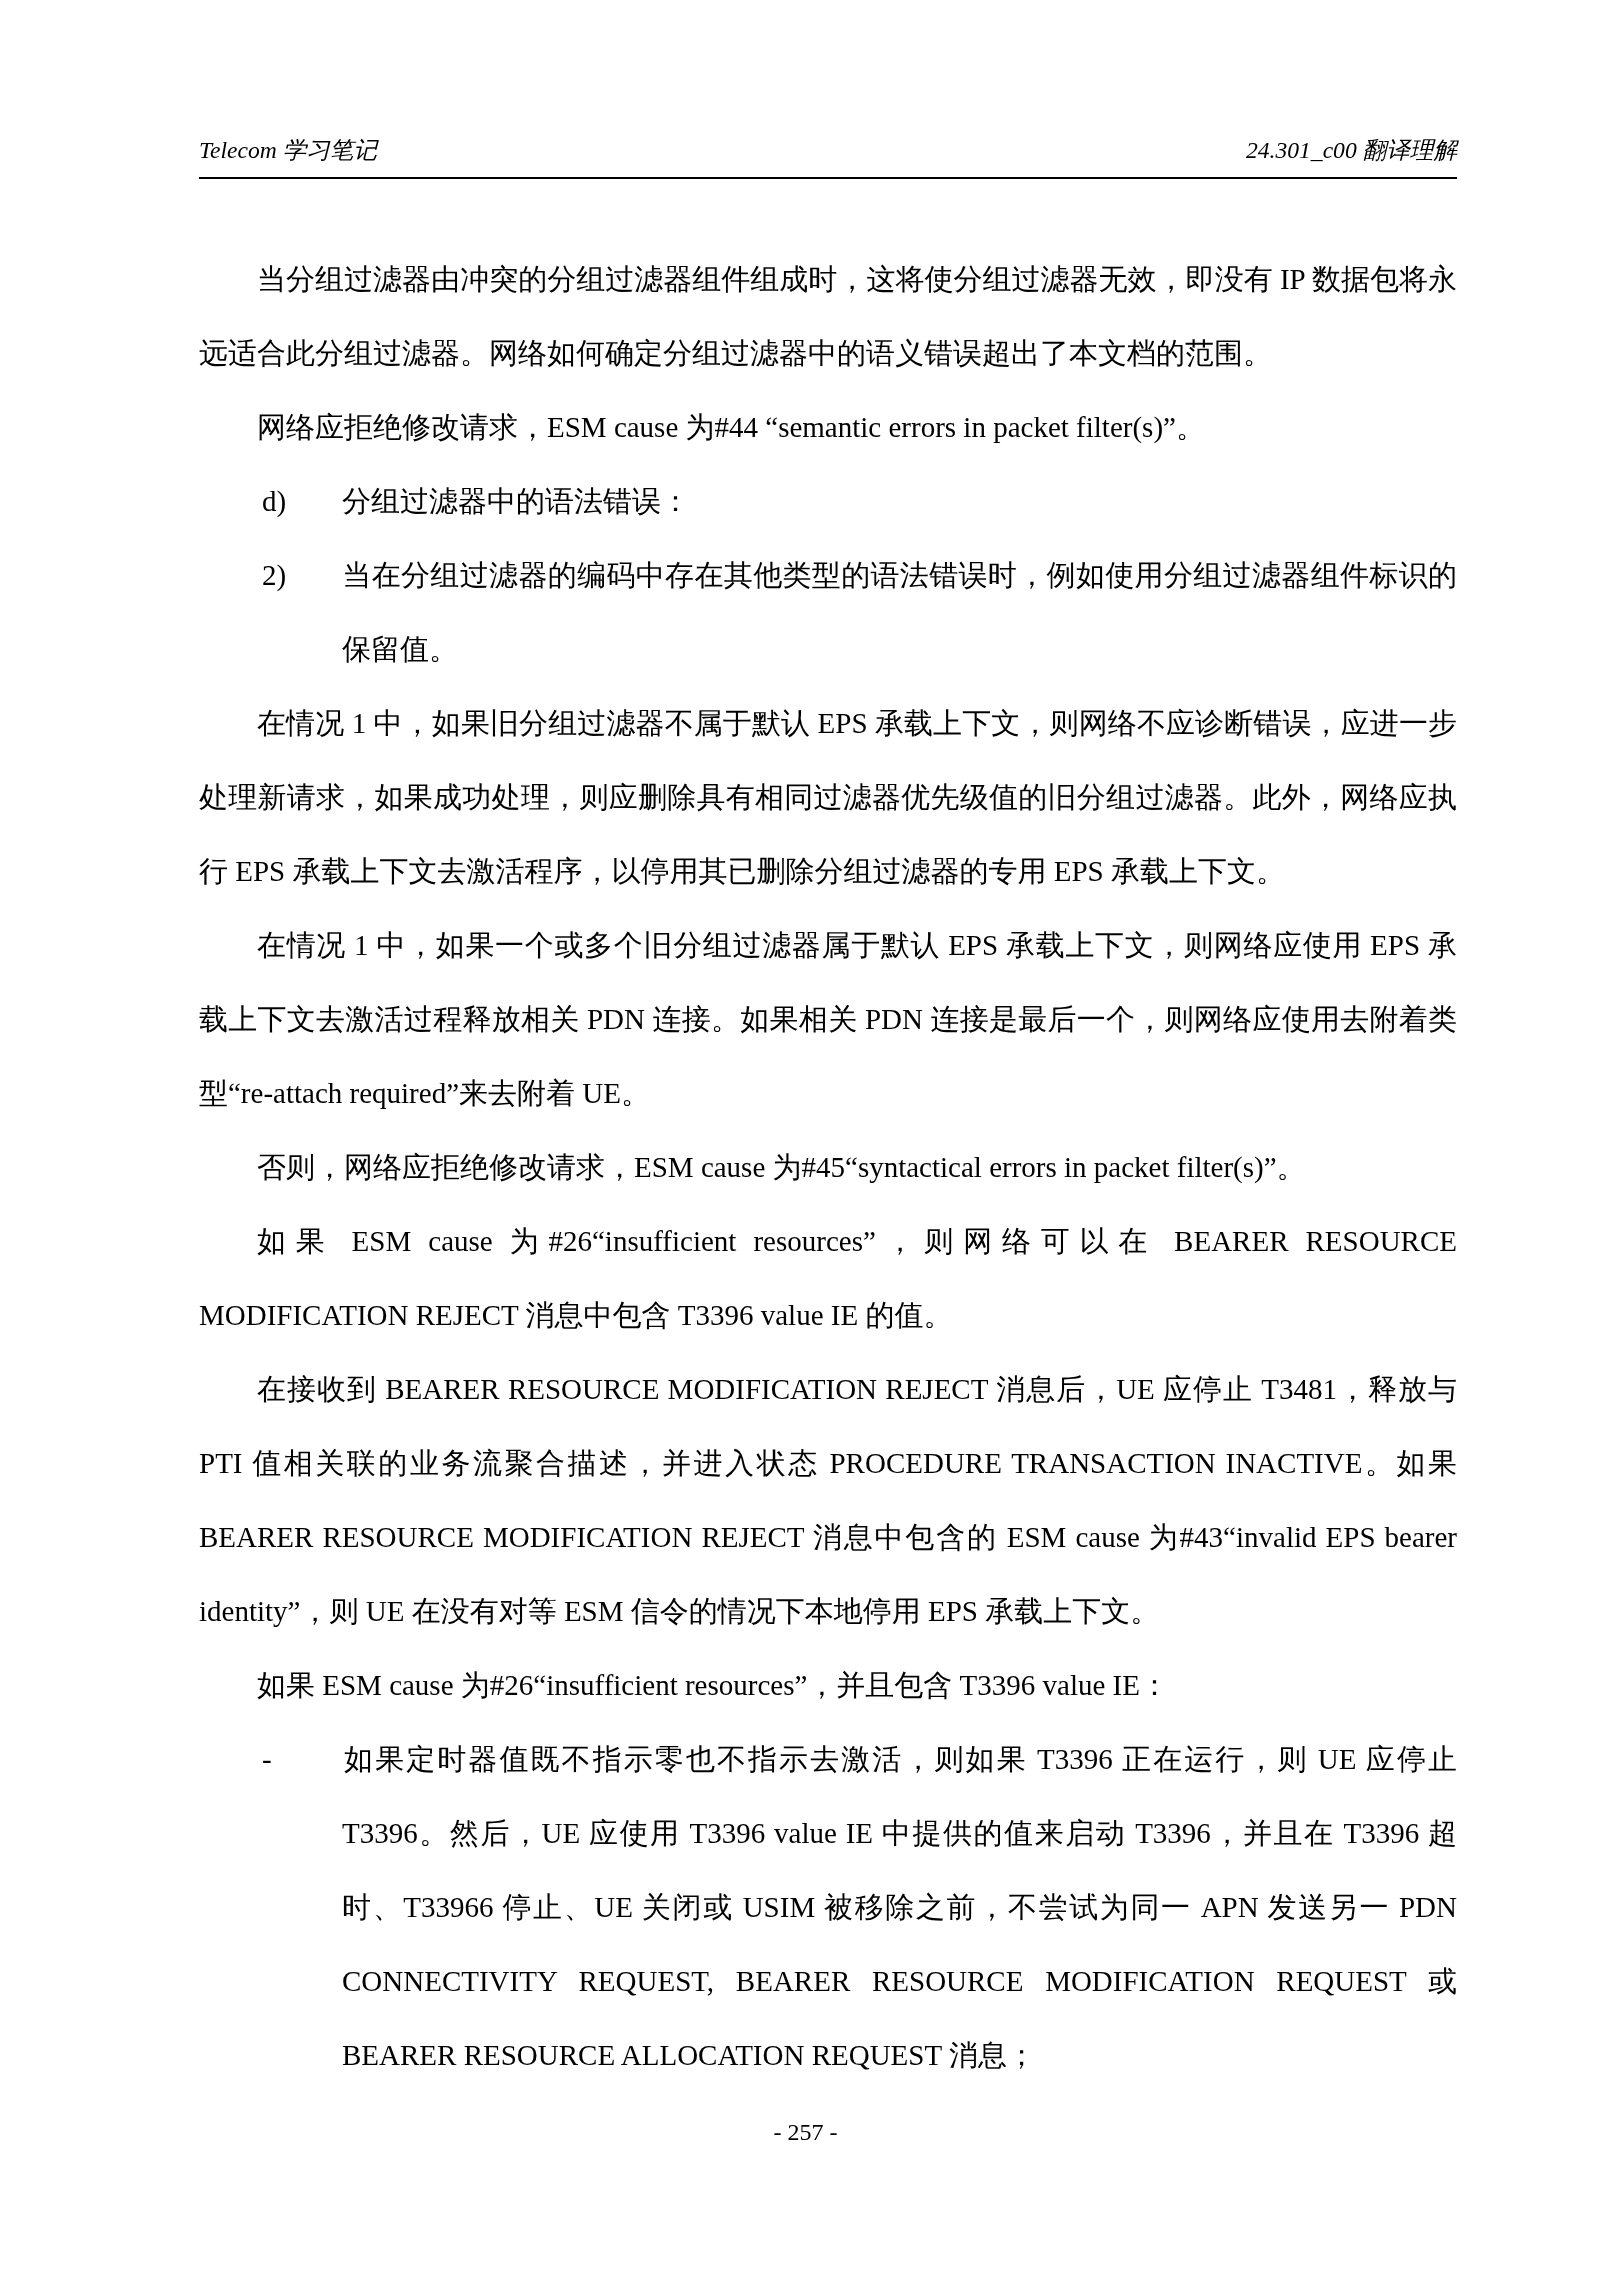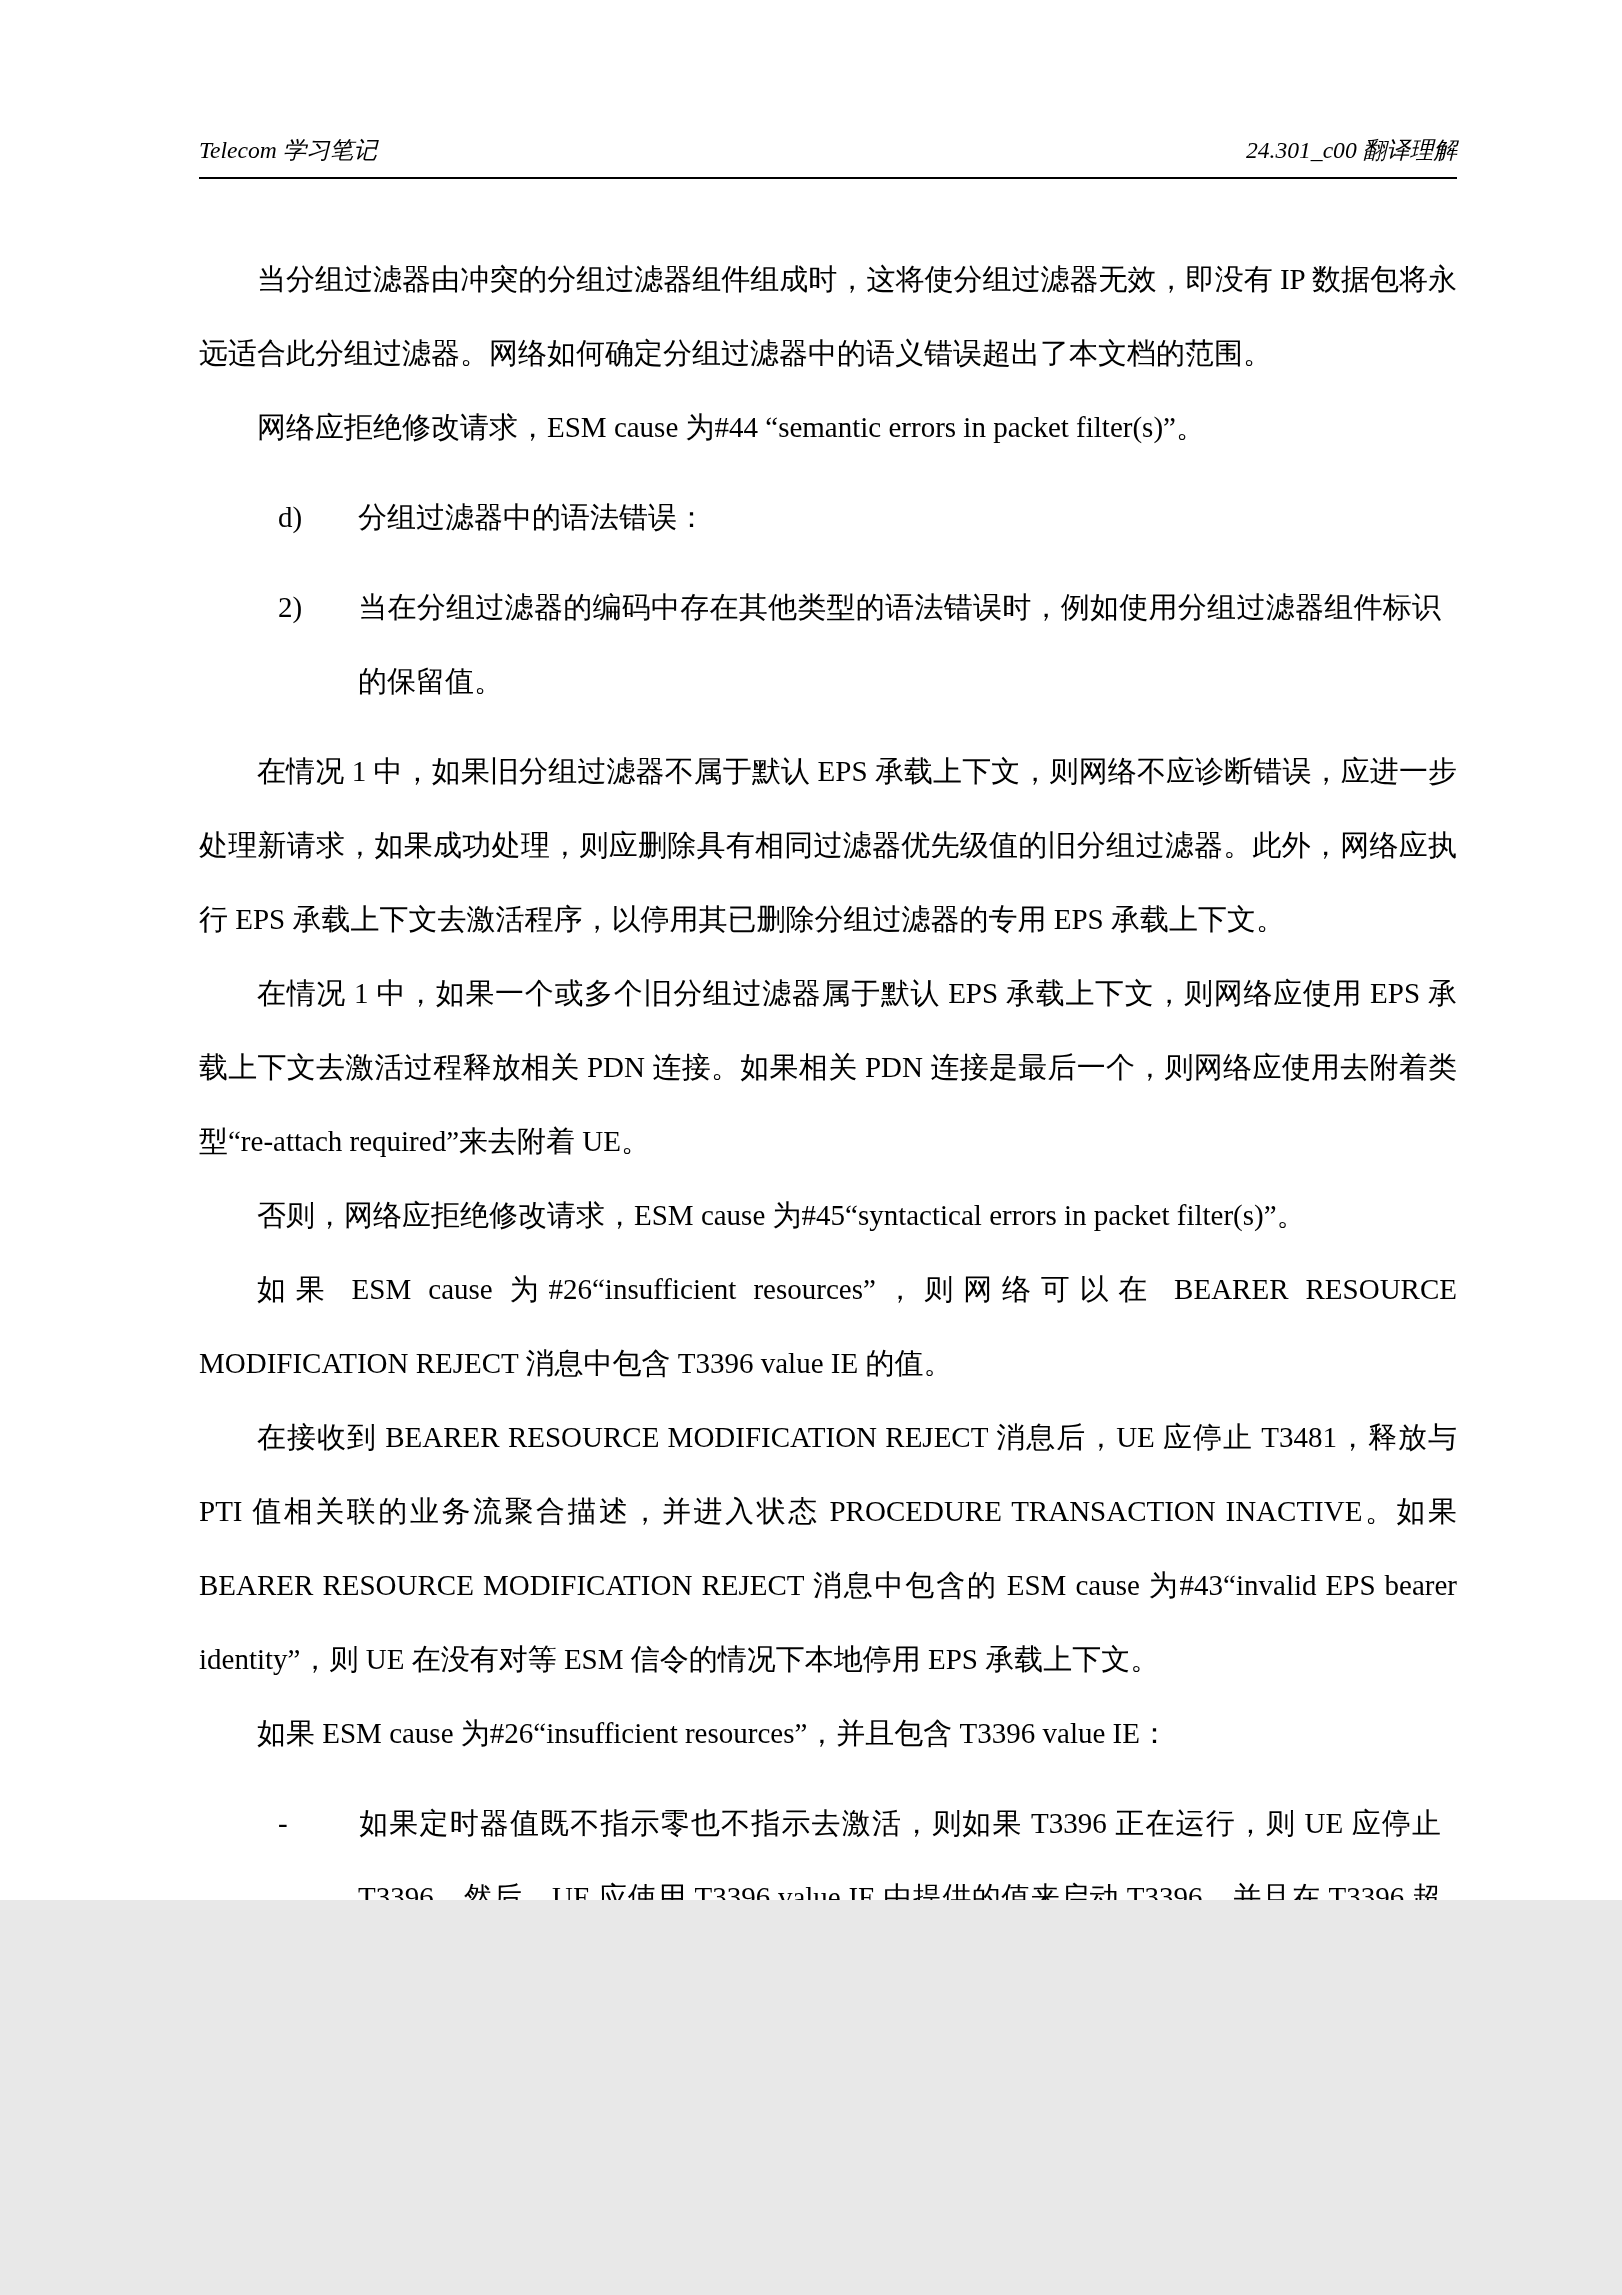--- a/index.html
+++ b/index.html
@@ -3,21 +3,21 @@
 <meta charset="utf-8">
 <style>
   html, body {
     margin: 0;
     padding: 0;
     background: #e8e8e8;
   }
   .page {
     position: relative;
     width: 1623px;
-    height: 1900px;
+    height: 2295px;
     margin: 0 auto;
     background: #ffffff;
     box-sizing: border-box;
     padding: 134px 166px 0 199px;
     font-family: "Liberation Serif", "DejaVu Serif", serif;
     color: #000000;
   }
   .header {
     display: flex;
     justify-content: space-between;
@@ -34,21 +34,21 @@
     margin-top: 63px;
     font-size: 29px;
     line-height: 74px;
     text-align: justify;
   }
   .para {
     margin: 0;
     text-indent: 58px;
   }
   .li {
-    margin: 16px;
+    margin: 0;
     padding-left: 143px;
     text-indent: -80px;
   }
   .li .marker {
     display: inline-block;
     width: 80px;
     text-indent: 0;
   }
   .li .li-text {
     text-indent: 0;

